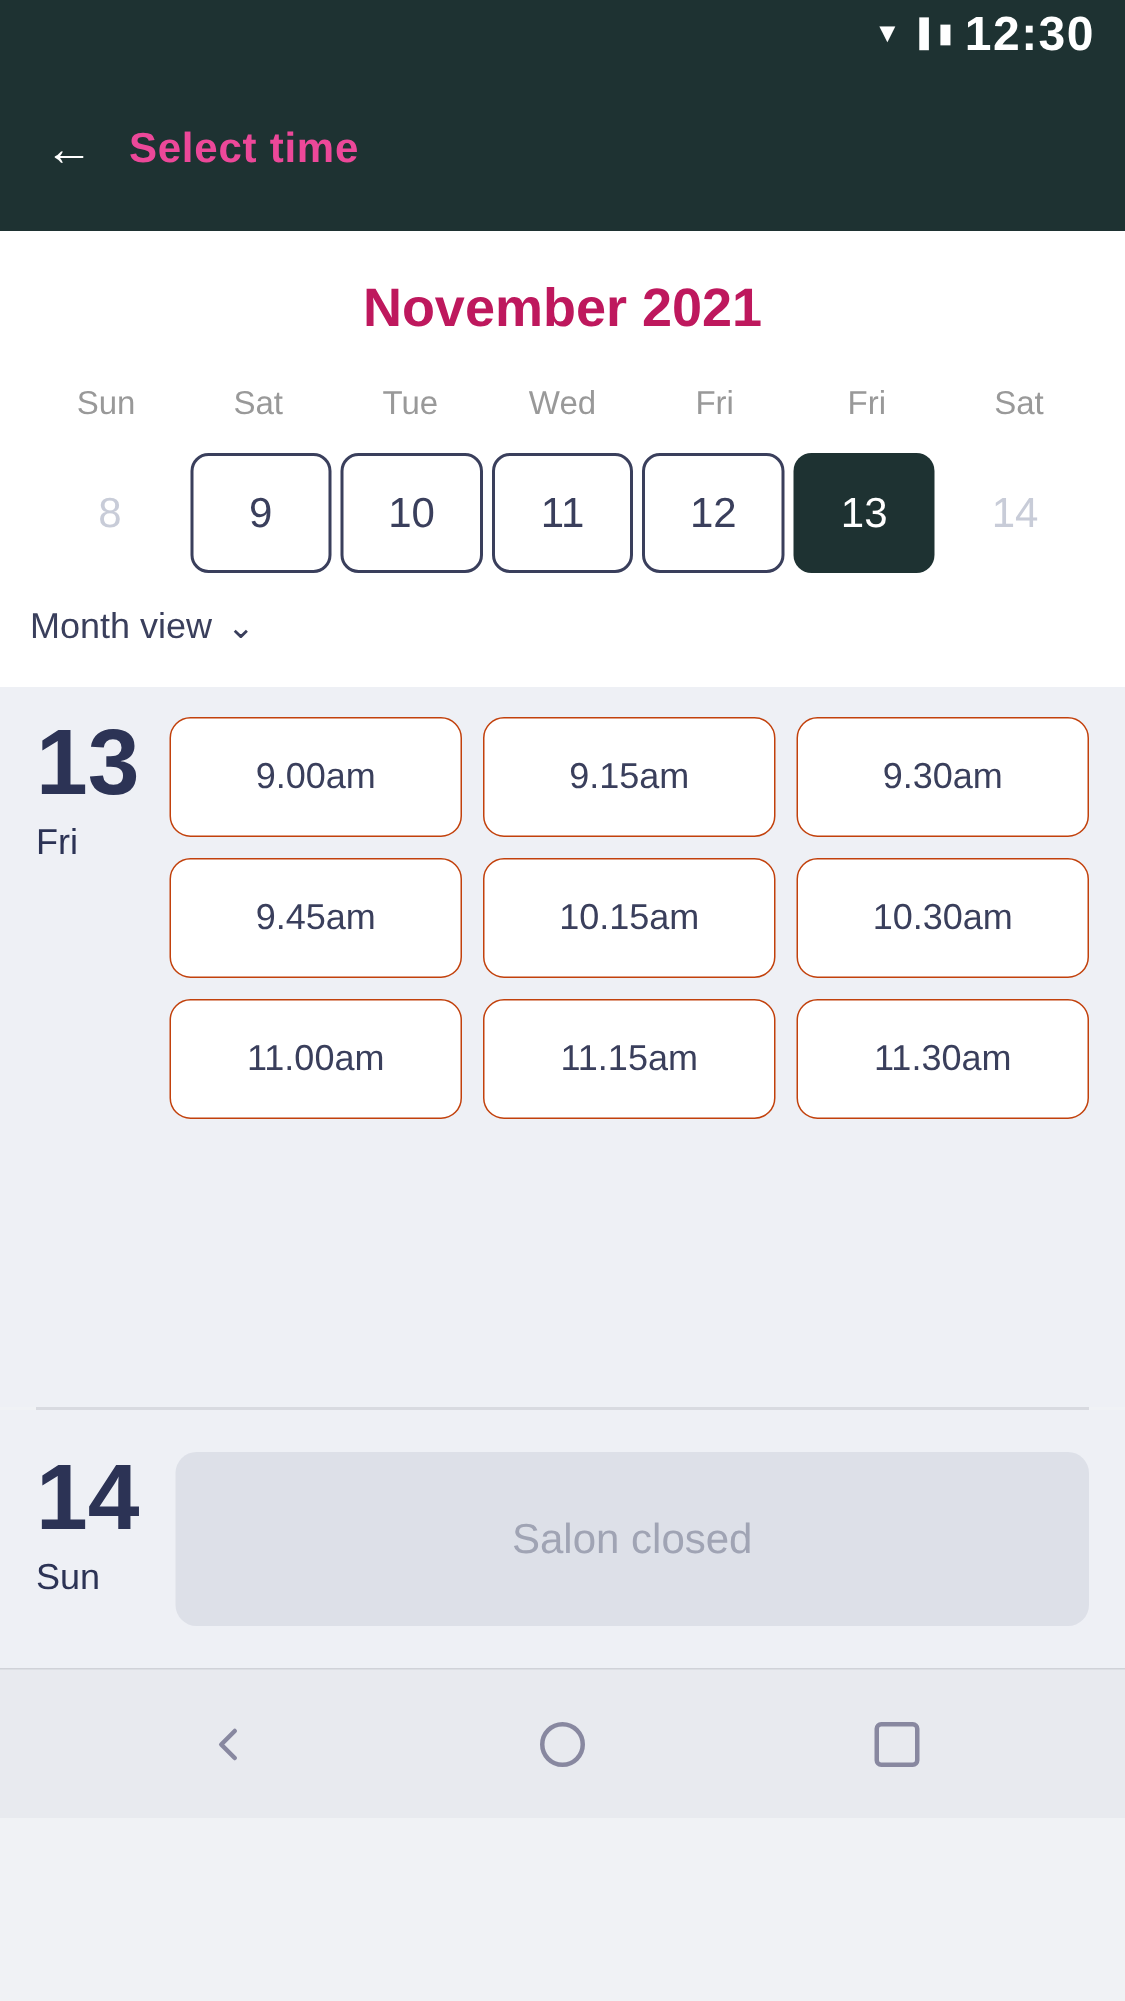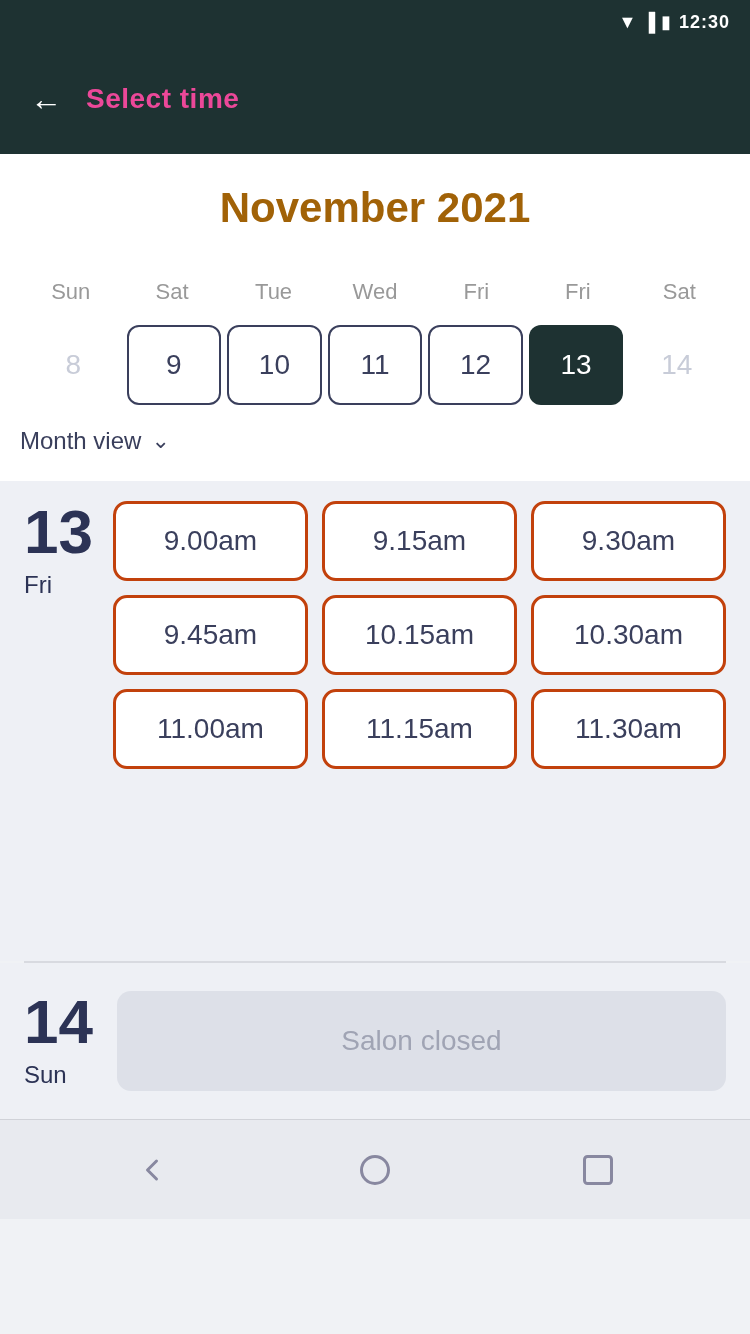--- a/index.html
+++ b/index.html
@@ -22,21 +22,21 @@
       padding: 0 20px;
       gap: 8px;
     }
     .status-icons {
       display: flex;
       align-items: center;
       gap: 6px;
     }
     .status-time {
       color: white;
-      font-size: 18px;
+      font-size: 32px;
       font-weight: 600;
       letter-spacing: 1px;
     }
     .signal-icon, .battery-icon, .wifi-icon {
       color: white;
       font-size: 18px;
     }
 
     
     .header {
@@ -61,24 +61,24 @@
       letter-spacing: 0.5px;
     }
 
     
     .calendar-section {
       background: white;
       padding: 30px 20px 20px;
     }
     .month-title {
       text-align: center;
-      font-size: 42px;
+      font-size: 36px;
       font-weight: 600;
-      color: #a16207;
-      margin-bottom: 41px;
+      color: #be185d;
+      margin-bottom: 24px;
     }
     .day-headers {
       display: grid;
       grid-template-columns: repeat(7, 1fr);
       text-align: center;
       margin-bottom: 10px;
     }
     .day-header {
       font-size: 22px;
       color: #999;
@@ -160,25 +160,25 @@
       gap: 14px;
       flex: 1;
     }
     .time-slot {
       background: white;
       border-radius: 14px;
       height: 80px;
       display: flex;
       align-items: center;
       justify-content: center;
-      font-size: 28px;
+      font-size: 24px;
       color: #3a3f5c;
       cursor: pointer;
       font-weight: 400;
-      border: 3px solid #c2410c;
+      border: 1px solid #c2410c;
     }
     .day-content {
       display: flex;
       gap: 20px;
     }
     .time-grid-wrapper {
       flex: 1;
     }
 
     
@@ -195,21 +195,21 @@
     }
     .closed-day-row {
       display: flex;
       align-items: flex-start;
       gap: 24px;
     }
     .closed-content {
       flex: 1;
       background: #dde0e8;
       border-radius: 14px;
-      height: 100px;
+      height: 116px;
       display: flex;
       align-items: center;
       justify-content: center;
       font-size: 28px;
       color: #a0a4b4;
       font-weight: 400;
     }
 
     
     .nav-bar {

